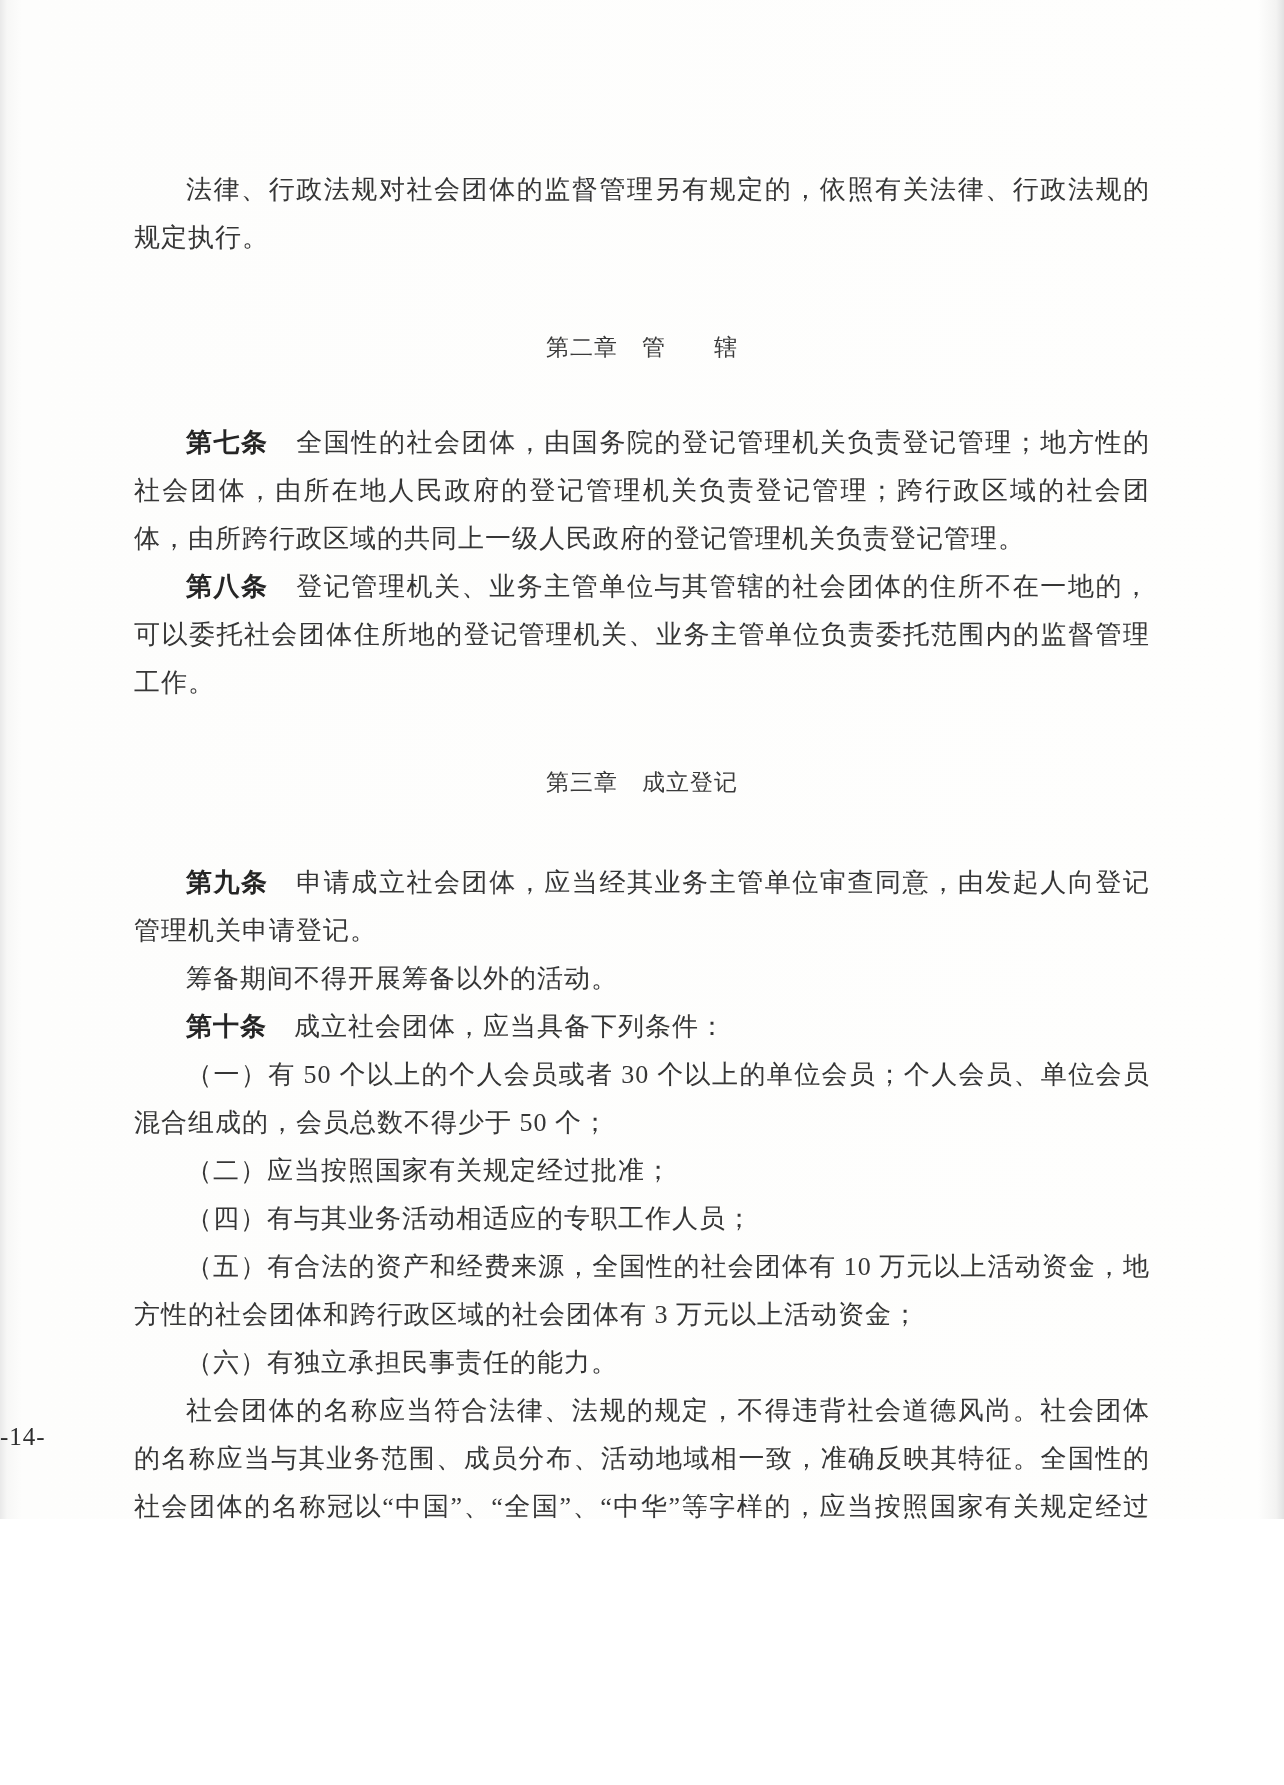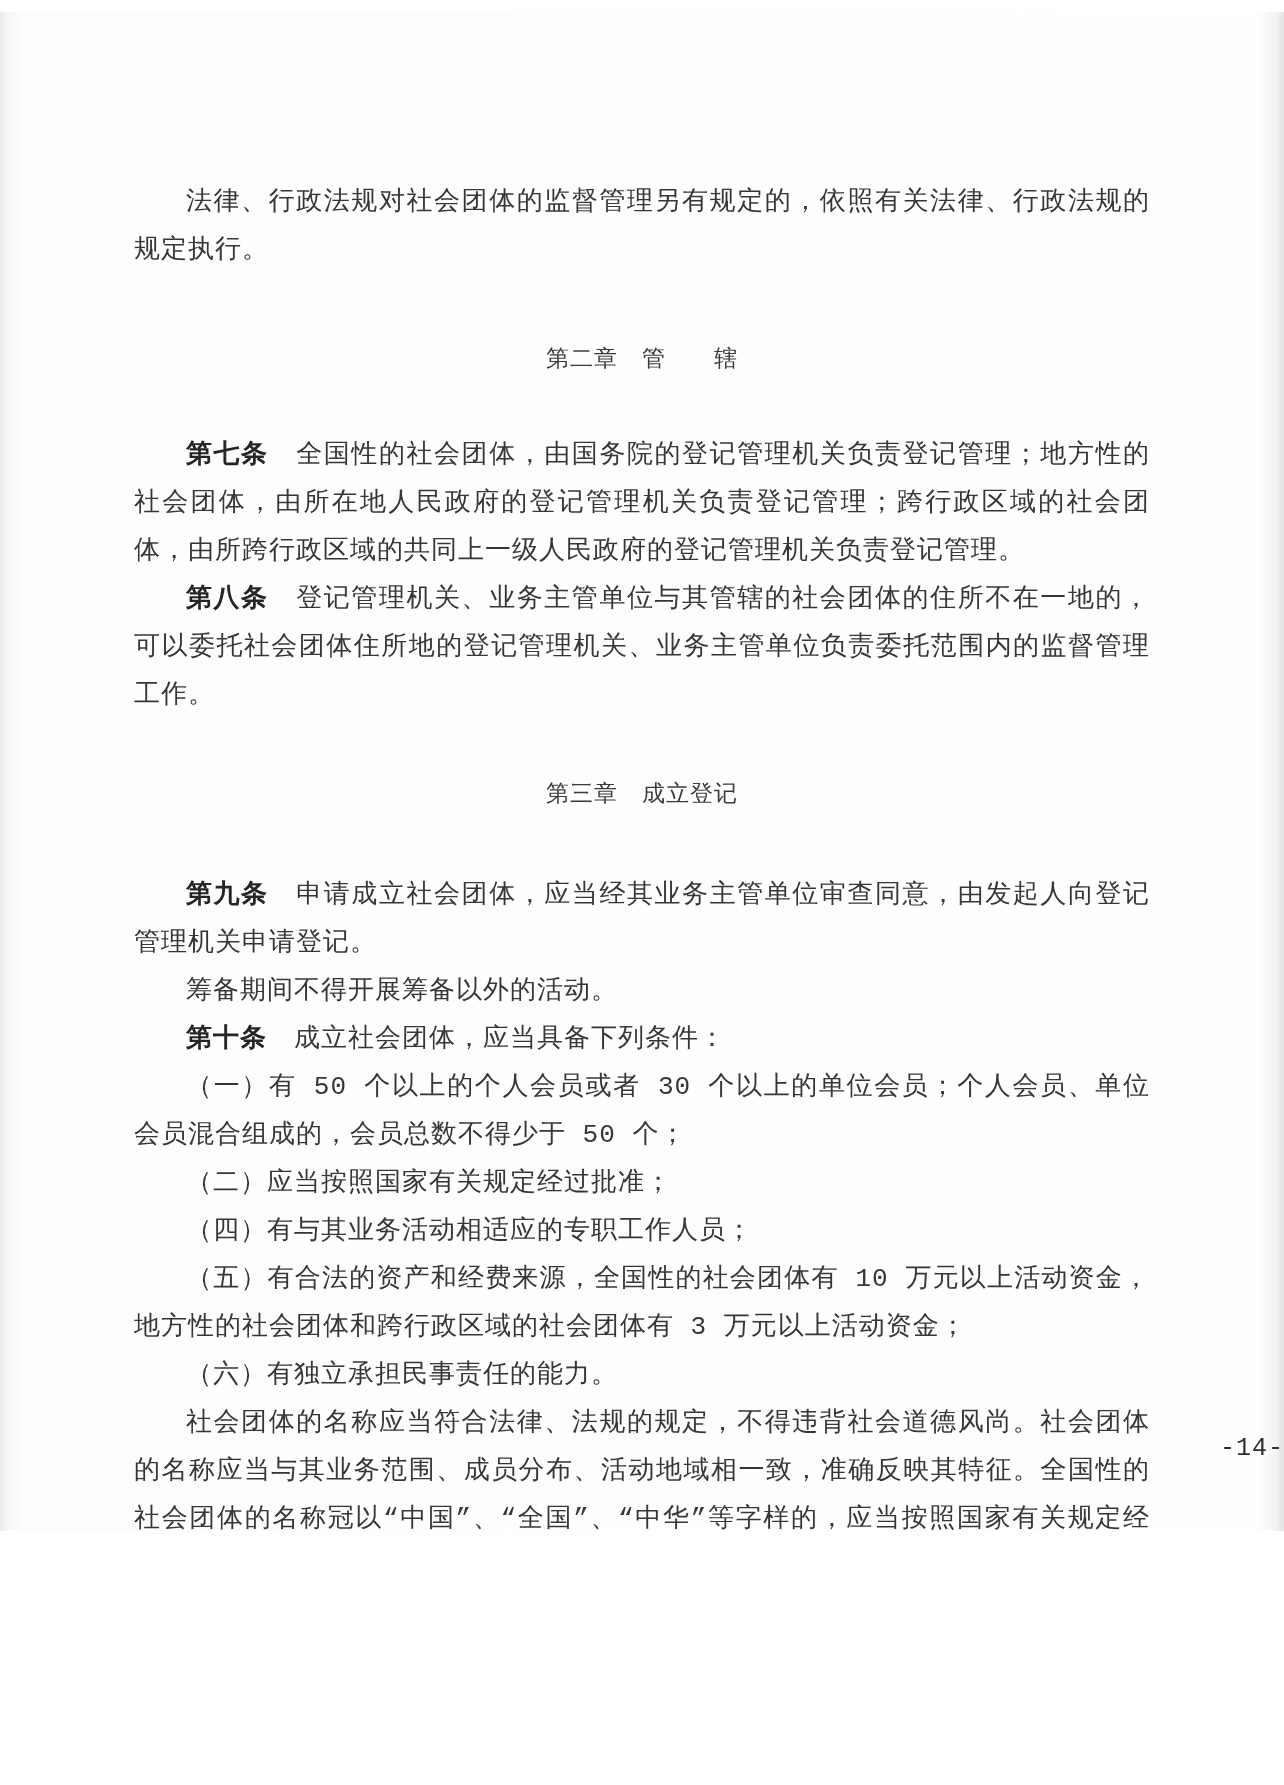--- a/index.html
+++ b/index.html
@@ -4,27 +4,27 @@
 <style>
   html, body {
     margin: 0;
     padding: 0;
     background: #ffffff;
   }
   .page {
     position: relative;
     width: 1284px;
     height: 1519px;
-    margin: 12px auto;
+    margin: 0 auto;
     background:
       linear-gradient(90deg,
         #e9e9e9 0px, #f7f7f6 7px, #fdfdfc 22px,
         #fefefd calc(100% - 26px), #f3f3f2 calc(100% - 8px), #e2e2e2 100%);
     overflow: hidden;
-    font-family: Liberation Mono, monospace;
+    font-family: Liberation Serif, serif;
     color: #333333;
   }
   .content {
     position: absolute;
     top: 166px;
     left: 134px;
     right: 134px;
   }
   p.body {
     margin: 0;
@@ -47,21 +47,21 @@
     text-align: center;
     color: #3a3a3a;
   }
   h2.chapter-1 { margin: 62px 0 47px 0; }
   h2.chapter-2 { margin: 52px 0 52px 0; }
   .page-number {
     position: absolute;
     left: 0;
     right: 0;
     bottom: 58px;
-    text-align: right;
+    text-align: left;
     font-size: 25px;
     line-height: 48px;
     letter-spacing: 1px;
     color: #2e2e2e;
   }
 </style>
 </head>
 <body>
 
 <div class="page">

